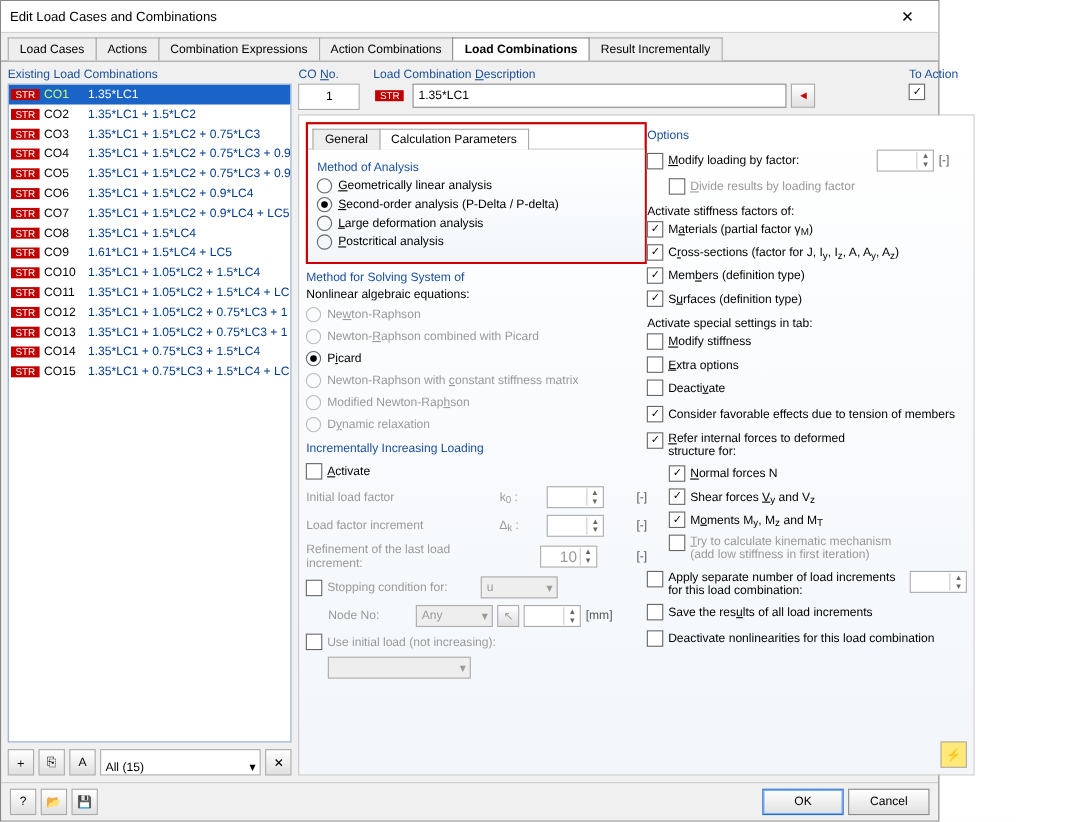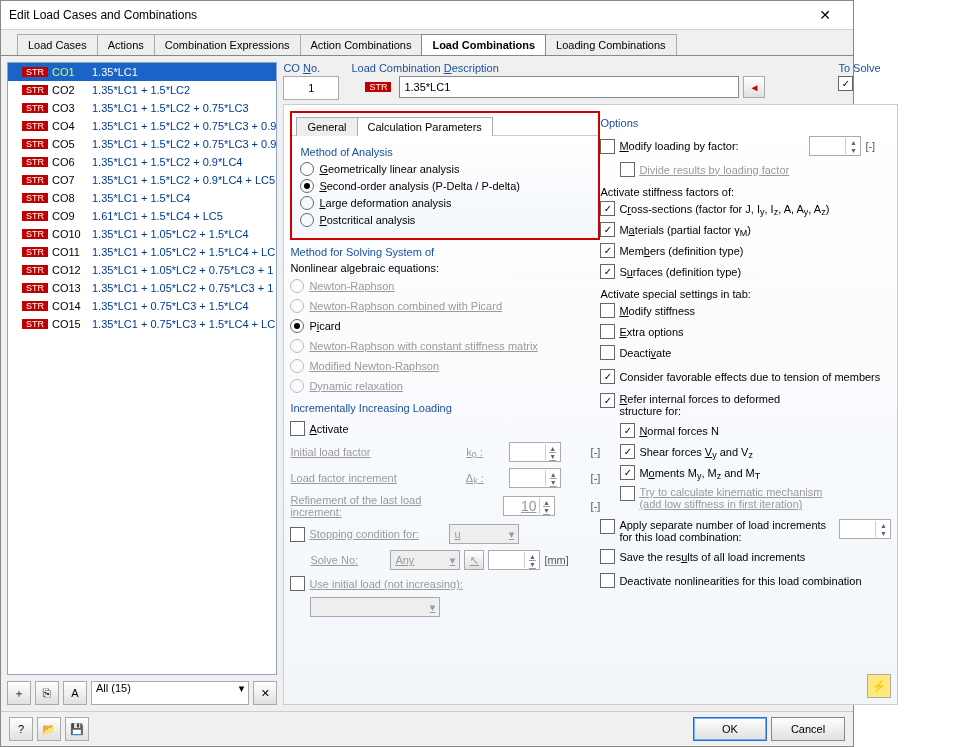--- a/index.html
+++ b/index.html
@@ -1,57 +1,57 @@
 <!DOCTYPE html>
 <html><head>
 <meta charset="utf-8">
 <style>
 html,body{margin:0;padding:0;font-family:"Segoe UI",Tahoma,Arial,sans-serif;font-size:11px;background:#fff;color:#000;}
 .window{width:854px;height:747px;border:1px solid #888;box-sizing:border-box;background:#f0f0f0;display:flex;flex-direction:column;}
 .titlebar{height:28px;background:#fff;display:flex;align-items:center;padding:0 8px;border-bottom:1px solid #d0d0d0;}
 .titlebar .title{flex:1;font-size:12px;}
 .titlebar .close{width:40px;height:20px;display:flex;align-items:center;justify-content:center;font-size:14px;}
-.tabbar{display:flex;border-bottom:1px solid #888;background:#f0f0f0;padding-top:4px;padding-left:16px;gap:0;}
+.tabbar{display:flex;border-bottom:1px solid #888;background:#f0f0f0;padding-top:4px;padding-left:6px;gap:0;}
 .tab{padding:4px 10px;border:1px solid #aaa;border-bottom:none;background:#eee;font-size:11px;margin-right:-1px;}
 .tab.active{background:#fff;border-color:#888;position:relative;z-index:2;font-weight:bold;}
 .body{flex:1;display:flex;gap:6px;padding:6px;}
 .left{width:282px;display:flex;flex-direction:column;}
 .panel-label{color:#1a4f9c;font-size:11px;margin-bottom:2px;}
 .listbox{flex:1;border:1px solid #8ba6c9;background:#fff;overflow:auto;}
 .listrow{display:flex;height:18px;align-items:center;font-size:11px;}
 .listrow.sel{background:#1a63c7;color:#fff;}
 .listrow.sel .co-id{color:#c8ff6b;}
-.badge{background:#c00000;color:#fff;font-size:9px;padding:0 4px;margin:0 4px 0 14px;font-family:Arial;min-width:18px;text-align:center;}
+.badge{background:#c00000;color:#fff;font-size:9px;padding:0 4px;margin:0 4px 0 2px;font-family:Arial;min-width:18px;text-align:center;}
 .co-id{width:40px;color:#000;}
 .listrow.sel .badge{background:#c00000;}
 .co-expr{flex:1;color:#003a8f;white-space:nowrap;overflow:hidden;}
 .listrow.sel .co-expr{color:#fff;}
 .left-toolbar{display:flex;align-items:center;gap:4px;margin-top:6px;}
 .iconbtn{width:22px;height:22px;border:1px solid #aaa;background:linear-gradient(#fff,#e0e0e0);display:flex;align-items:center;justify-content:center;font-size:11px;}
-.combo{height:22px;border:1px solid #aaa;background:#fff;flex:1;display:flex;align-items:flex-start;padding:0 4px;}
+.combo{height:22px;border:1px solid #aaa;background:#fff;flex:1;display:flex;align-items:flex-end;padding:0 4px;}
 .right{flex:1;display:flex;flex-direction:column;gap:4px;}
 .toprow{display:flex;gap:8px;}
 .field{display:flex;flex-direction:column;}
 .field .lab{color:#1a4f9c;margin-bottom:2px;font-size:11px;}
 .num-input{width:50px;height:20px;border:1px solid #aaa;background:#fff;text-align:center;font-size:11px;}
 .desc-box{display:flex;align-items:center;gap:4px;}
 .desc-input{height:20px;border:1px solid #888;background:#fff;padding:0 4px;font-size:11px;width:330px;}
 .smallbtn{width:20px;height:20px;border:1px solid #aaa;background:linear-gradient(#fff,#e0e0e0);display:flex;align-items:center;justify-content:center;font-size:10px;color:#c00;}
 .checkbox{width:13px;height:13px;border:1px solid #666;background:#fff;display:inline-flex;align-items:center;justify-content:center;font-size:10px;line-height:1;margin-right:4px;}
 .checkbox.checked::after{content:"✓";color:#000;}
 .redbox{border:2px solid #c00;padding:0;}
 .subtabbar{display:flex;padding-left:4px;padding-top:4px;}
 .subtab{padding:3px 10px;border:1px solid #aaa;border-bottom:none;background:#eee;font-size:11px;margin-right:-1px;}
 .subtab.active{background:#fff;}
 .groupbox{border-top:1px solid #ccc;padding:4px 8px 8px 8px;margin-top:-1px;background:linear-gradient(#fff,#f2f6fb);}
 .group-title{color:#1a4f9c;font-size:11px;margin:6px 0 4px 0;}
 .radio{width:12px;height:12px;border:1px solid #666;border-radius:50%;display:inline-flex;align-items:center;justify-content:center;margin-right:5px;}
 .radio.sel::after{content:"";width:6px;height:6px;background:#000;border-radius:50%;}
 .optrow{display:flex;align-items:center;margin:3px 0;font-size:11px;}
-.optrow.disabled{color:#9a9a9a;text-decoration:underline;}
+.optrow.disabled{color:#9a9a9a;}
 .optrow.disabled .radio{border-color:#bbb;}
 .cols{display:flex;flex:1;}
 .colL{width:310px;display:flex;flex-direction:column;}
 .colR{flex:1;display:flex;flex-direction:column;}
 .spin{width:50px;height:18px;border:1px solid #aaa;background:#fff;display:inline-flex;align-items:center;}
 .spin .v{flex:1;text-align:right;padding-right:2px;font-size:14px;}
 .spin .arr{width:14px;display:flex;flex-direction:column;border-left:1px solid #ccc;}
 .spin .arr div{height:8px;font-size:7px;display:flex;align-items:center;justify-content:center;color:#666;}
 .u{text-decoration:underline;}
 .footer{height:34px;border-top:1px solid #ccc;display:flex;align-items:center;padding:0 8px;gap:4px;}
@@ -72,26 +72,27 @@
     <span class="title">Edit Load Cases and Combinations</span>
     <div class="close">✕</div>
   </div>
 
   <div class="tabbar">
     <div class="tab">Load Cases</div>
     <div class="tab">Actions</div>
     <div class="tab">Combination Expressions</div>
     <div class="tab">Action Combinations</div>
     <div class="tab active">Load Combinations</div>
-    <div class="tab">Loading Combinations</div>
+    <div class="tab">Result Incrementally</div>
   </div>
 
   <div class="body">
 
     <div class="left">
+      <div class="panel-label">Existing Load Combinations</div>
       <div class="listbox" id="combo-list">
           <div class="listrow sel">
             <span class="badge">STR</span>
             <span class="co-id">CO1</span>
             <span class="co-expr">1.35*LC1</span>
           </div>
           <div class="listrow">
             <span class="badge">STR</span>
             <span class="co-id">CO2</span>
             <span class="co-expr">1.35*LC1 + 1.5*LC2</span>
@@ -182,21 +183,21 @@
         </div>
         <div class="field" style="flex:1">
           <span class="lab">Load Combination <span class="u">D</span>escription</span>
           <div class="desc-box">
             <span class="badge">STR</span>
             <input class="desc-input" value="1.35*LC1" style="">
             <div class="smallbtn">◄</div>
           </div>
         </div>
         <div class="field" style="width:60px">
-          <span class="lab">To Solve</span>
+          <span class="lab">To Action</span>
           <span class="checkbox checked"></span>
         </div>
       </div>
 
       <div class="content-area">
         <div class="cols">
 
           <div class="colL">
             <div class="redbox">
               <div class="subtabbar">
@@ -293,21 +294,21 @@
             </div>
             <div class="optrow disabled">
               <span class="checkbox"></span>
                 <span style="width:140px">Stopping condition for:</span>
               <span class="minicombo">
                   <span>u</span>
                   <span style="margin-left:auto">▾</span>
                 </span>
             </div>
             <div class="optrow disabled" style="padding-left:20px">
-              <span style="width:80px">Solve No:</span>
+              <span style="width:80px">Node No:</span>
               <span class="minicombo">
                   <span>Any</span>
                   <span style="margin-left:auto">▾</span>
                 </span>
               <div class="iconbtn" style="width:18px;height:18px;margin:0 4px">↖</div>
               <span class="spin">
                   <span class="v"></span>
                   <span class="arr">
                     <div>▲</div>
                     <div>▼</div>
@@ -341,25 +342,25 @@
                 </span>
                 <span class="unit">[-]</span>
             </div>
             <div class="optrow disabled" style="padding-left:20px">
               <span class="checkbox"></span>
                 <span><span class="u">D</span>ivide results by loading factor</span>
             </div>
             <div style="margin-top:6px;font-size:11px">Activate stiffness factors of:</div>
             <div class="optrow">
                 <span class="checkbox checked"></span>
+                <span>M<span class="u">a</span>terials (partial factor γ<span class="sub">M</span>)</span>
+              </div>
+            <div class="optrow">
+                <span class="checkbox checked"></span>
                 <span>C<span class="u">r</span>oss-sections (factor for J, I<span class="sub">y</span>, I<span class="sub">z</span>, A, A<span class="sub">y</span>, A<span class="sub">z</span>)</span>
-              </div>
-            <div class="optrow">
-                <span class="checkbox checked"></span>
-                <span>M<span class="u">a</span>terials (partial factor γ<span class="sub">M</span>)</span>
               </div>
             <div class="optrow">
                 <span class="checkbox checked"></span>
                 <span>Mem<span class="u">b</span>ers (definition type)</span>
               </div>
             <div class="optrow">
                 <span class="checkbox checked"></span>
                 <span>S<span class="u">u</span>rfaces (definition type)</span>
               </div>
             <div style="margin-top:6px;font-size:11px">Activate special settings in tab:</div>

